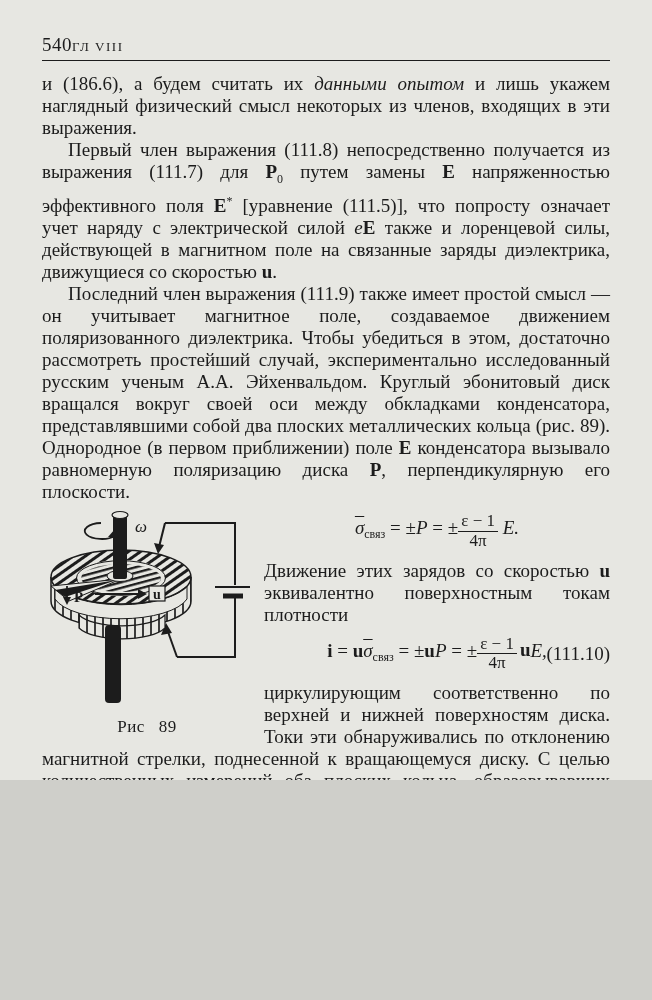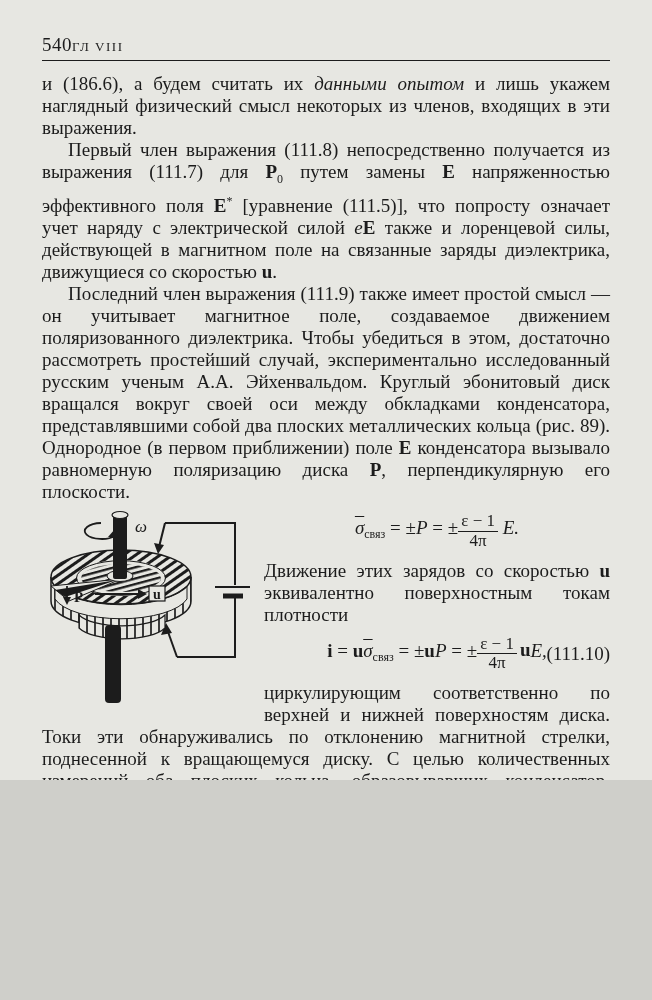--- a/index.html
+++ b/index.html
@@ -109,20 +109,21 @@
         <text x="92" y="25" font-size="17" font-style="italic" fill="#1c1c1c">ω</text>
 
         <line x1="24" y1="79" x2="24" y2="91" stroke="#1c1c1c" stroke-width="1.8"></line>
         <polygon points="20,90 28,90 24,98" fill="#1c1c1c"></polygon>
         <text x="31" y="95" font-size="15" font-weight="bold" fill="#1c1c1c">P</text>
         <line x1="52" y1="87" x2="96" y2="87" stroke="#1c1c1c" stroke-width="1.8"></line>
         <polygon points="95,82 95,92 104,87" fill="#1c1c1c"></polygon>
         <rect x="106" y="79" width="16" height="15" fill="#e7e7e2" stroke="#1c1c1c" stroke-width="1.2"></rect>
         <text x="110" y="92" font-size="14" font-weight="bold" fill="#1c1c1c">u</text>
       </svg>
+      <div class="figcap"><span>Рис</span><span class="capnum">89</span></div>
     </div>
 
 
     <div class="eq"><span class="i ovl">σ</span><sub class="ssub">связ</sub> <span>= ±</span><span class="i">P</span> <span>= ±</span><span class="frac"><span class="num">ε − 1</span><span class="den">4π</span></span> <span class="i">E.</span></div>
 
     <p class="par"><span>Движение этих зарядов со скоростью </span><span class="b">u</span><span> эквивалентно поверхностным токам плотности</span></p>
 
     <div class="eq"><span class="b">i</span> <span>=</span> <span class="b">u</span><span class="i ovl">σ</span><sub class="ssub">связ</sub> <span>= ±</span><span class="b">u</span><span class="i">P</span> <span>= ±</span><span class="frac"><span class="num">ε − 1</span><span class="den">4π</span></span><span class="b u3">u</span><span class="i">E,</span><span class="eqnum">(111.10)</span></div>
 
     <p class="par"><span>циркулирующим соответственно по верхней и нижней поверхностям диска. Токи эти обнаруживались по отклонению магнитной стрелки, поднесенной к вращающемуся диску. С целью количественных измерений оба плоских кольца, образовывавших конденсатор, делались разрезными, и через них при покоящемся диске пропускался ток во взаимно противоположных направлениях. Определялась сила тока, оказывающая на магнитную стрелку такое же действие, как и вращение диска. Опыт подтвердил справедливость формулы (111.10).</span></p>

